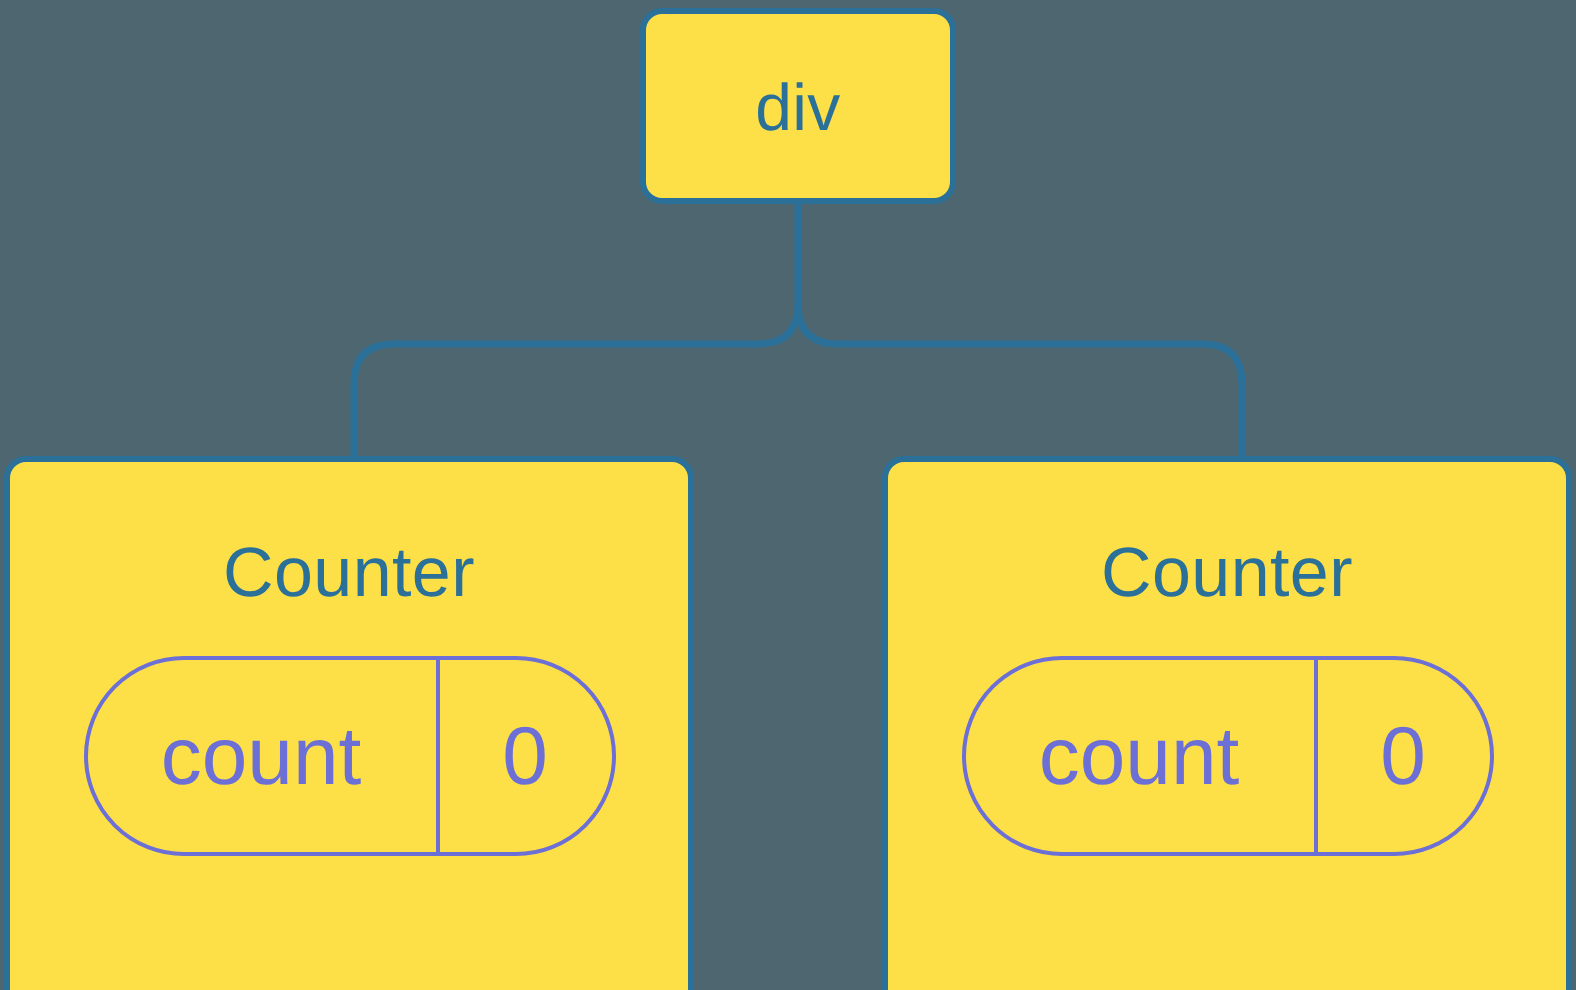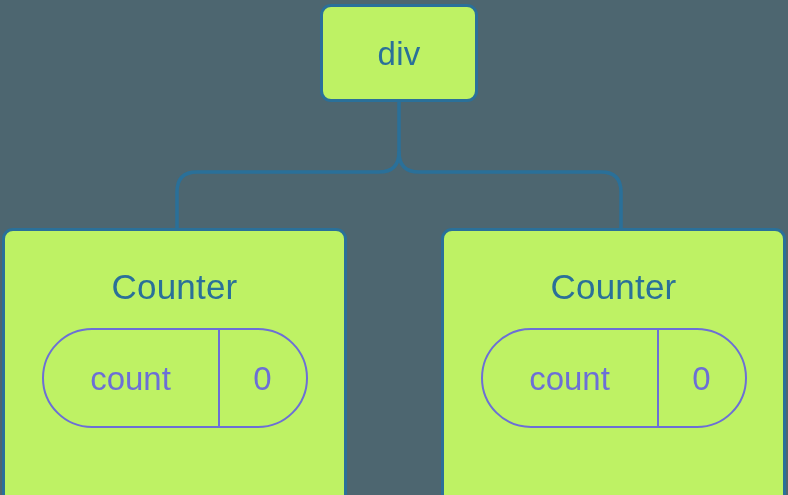--- a/index.html
+++ b/index.html
@@ -27,21 +27,21 @@
     top: 0;
     width: 788px;
     height: 495px;
     z-index: 1;
   }
 
   
   .node {
     position: absolute;
     z-index: 2;
-    background: #bef264;
+    background: #fde047;
     border: 3px solid #2a7099;
     border-radius: 11px;
     box-sizing: border-box;
   }
 
   
   #node-div {
     left: 320px;
     top: 4px;
     width: 158px;
@@ -90,21 +90,21 @@
     display: flex;
     align-items: stretch;
     background: transparent;
   }
   .state-key,
   .state-value {
     display: flex;
     align-items: center;
     justify-content: center;
     color: #6c6fd6;
-    font-size: 33px;
+    font-size: 41px;
     line-height: 1;
   }
   .state-key {
     flex: 0 0 174px;
     border-right: 2px solid #6c6fd6;
   }
   .state-value {
     flex: 1 1 auto;
   }
 </style>

